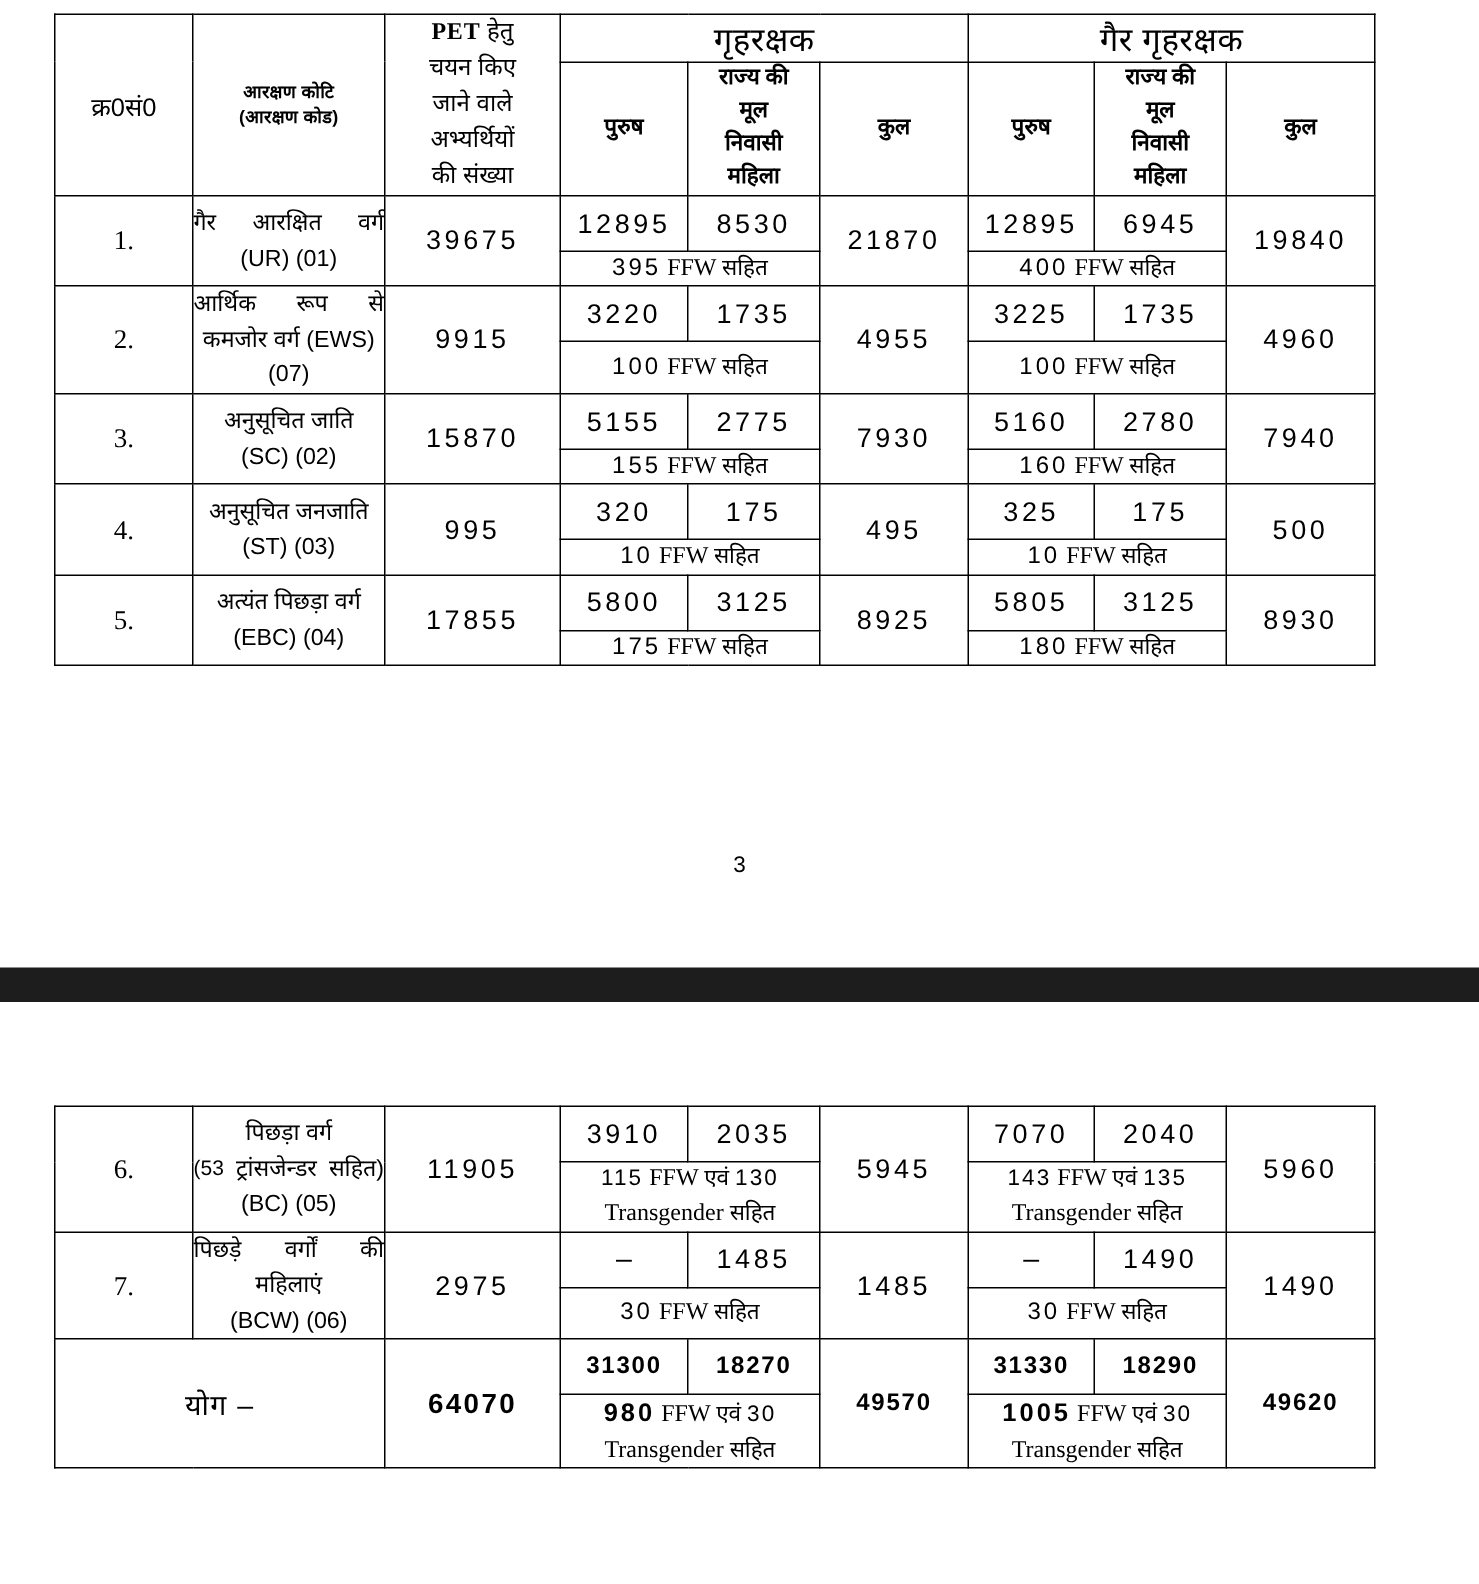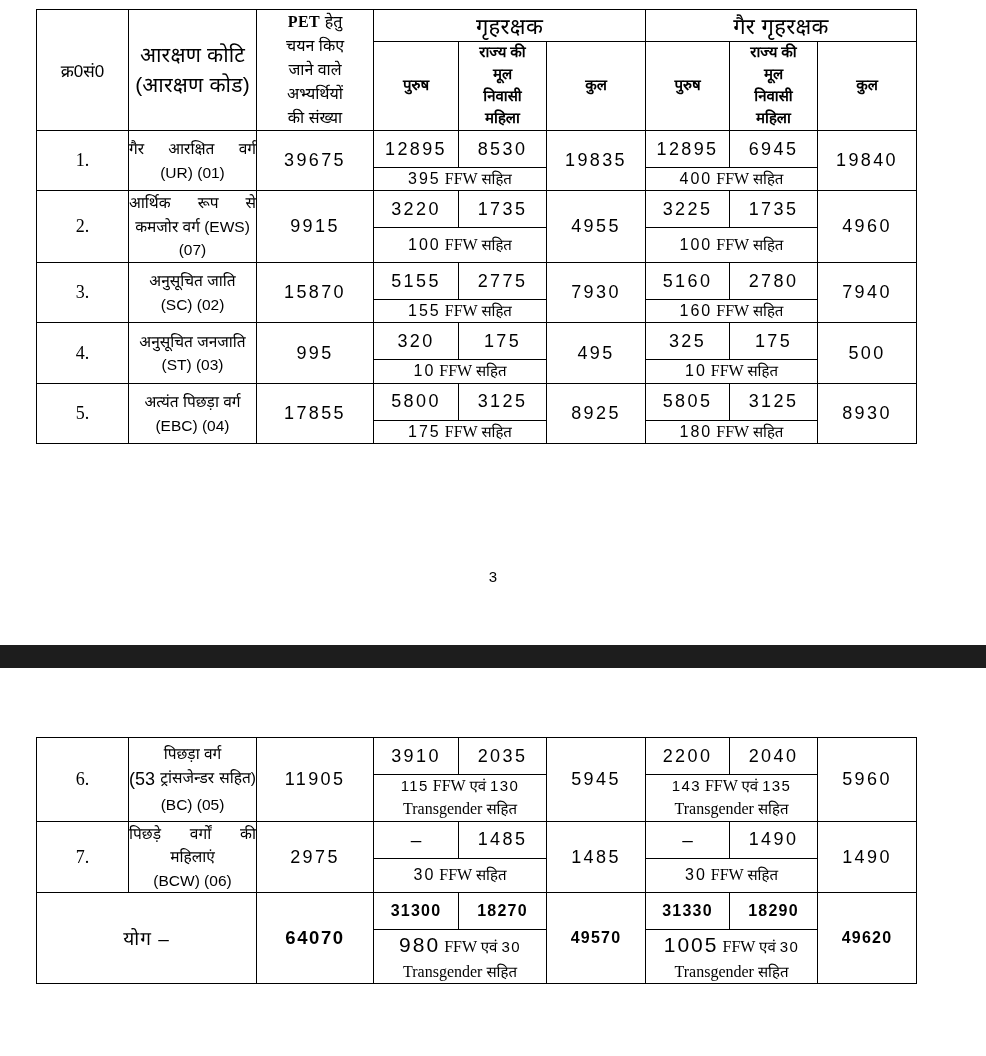--- a/index.html
+++ b/index.html
@@ -46,22 +46,22 @@
   col.c-m1    { width: 85px;  }
   col.c-f1    { width: 88px;  }
   col.c-t1    { width: 99px;  }
   col.c-m2    { width: 84px;  }
   col.c-f2    { width: 88px;  }
   col.c-t2    { width: 99px;  }
 
   
   .hdr-hi {
     font-family: "Liberation Sans", "DejaVu Sans", sans-serif;
-    font-weight: normal;
-    font-size: 21px;
+    font-weight: bold;
+    font-size: 12px;
     line-height: 1.42;
     letter-spacing: 0.2px;
   }
   .hdr-sub {
     font-family: Liberation Serif, serif;
     font-weight: bold;
     font-size: 15px;
     line-height: 1.45;
   }
   .hdr-pet {
@@ -109,21 +109,21 @@
   .cat-cell .justify-line {
     display: flex;
     justify-content: space-between;
     width: 100%;
   }
   .cat-cell .lat {
     font-family: "Liberation Sans", "DejaVu Sans", sans-serif;
     font-weight: normal;
   }
   .cat-cell .small-num {
-    font-size: 18px;
+    font-size: 14px;
   }
 
   .sno-cell {
     font-family: "Liberation Serif", "DejaVu Serif", serif;
     font-size: 18px;
     text-align: right;
     padding: 4px 20px 0 0;
     vertical-align: top;
     white-space: nowrap;
   }
@@ -158,22 +158,22 @@
     font-family: "Liberation Sans", "DejaVu Sans", sans-serif;
     font-size: 16px;
     letter-spacing: 2px;
   }
   .ffw .n.small {
     font-size: 15px;
     letter-spacing: 1.4px;
     margin-top: 18px;
   }
   .ffw .n.bold {
-    font-weight: normal;
-    font-size: 21px;
+    font-weight: bold;
+    font-size: 17px;
   }
   .ffw .hi {
     font-family: "Liberation Sans", "DejaVu Sans", sans-serif;
     font-size: 15px;
   }
   .ffw .lat {
     font-family: "Liberation Serif", "DejaVu Serif", serif;
     font-size: 16px;
   }
   .ffw .line2 { display: block; margin-top: 1px; }
@@ -301,21 +301,21 @@
           <span>आरक्षित</span>
           <span>वर्ग</span>
         </div>
         <div class="lat">(UR) (01)</div>
       </td>
       <td class="pet-cell" rowspan="2">
         <span class="num">39675</span>
       </td>
       <td class="val-cell"><span class="num">12895</span></td>
       <td class="val-cell"><span class="num">8530</span></td>
-      <td rowspan="2"><span class="num">19835</span></td>
+      <td rowspan="2"><span class="num">21870</span></td>
       <td class="val-cell"><span class="num">12895</span></td>
       <td class="val-cell"><span class="num">6945</span></td>
       <td rowspan="2"><span class="num">19840</span></td>
     </tr>
     <tr>
       <td class="ffw" colspan="2">
         <span class="n">395</span>
         <span class="lat">FFW</span>
         <span class="hi">सहित</span>
       </td>
@@ -490,21 +490,21 @@
           <span>सहित)</span>
         </div>
         <div class="lat">(BC) (05)</div>
       </td>
       <td class="pet-cell" rowspan="2">
         <span class="num">11905</span>
       </td>
       <td class="val-cell"><span class="num">3910</span></td>
       <td class="val-cell"><span class="num">2035</span></td>
       <td rowspan="2"><span class="num">5945</span></td>
-      <td class="val-cell"><span class="num">2200</span></td>
+      <td class="val-cell"><span class="num">7070</span></td>
       <td class="val-cell"><span class="num">2040</span></td>
       <td rowspan="2"><span class="num">5960</span></td>
     </tr>
     <tr>
       <td class="ffw" colspan="2">
         <span class="n small">115</span>
         <span class="lat">FFW</span>
         <span class="hi">एवं</span>
         <span class="n small">130</span>
         <span class="line2">

